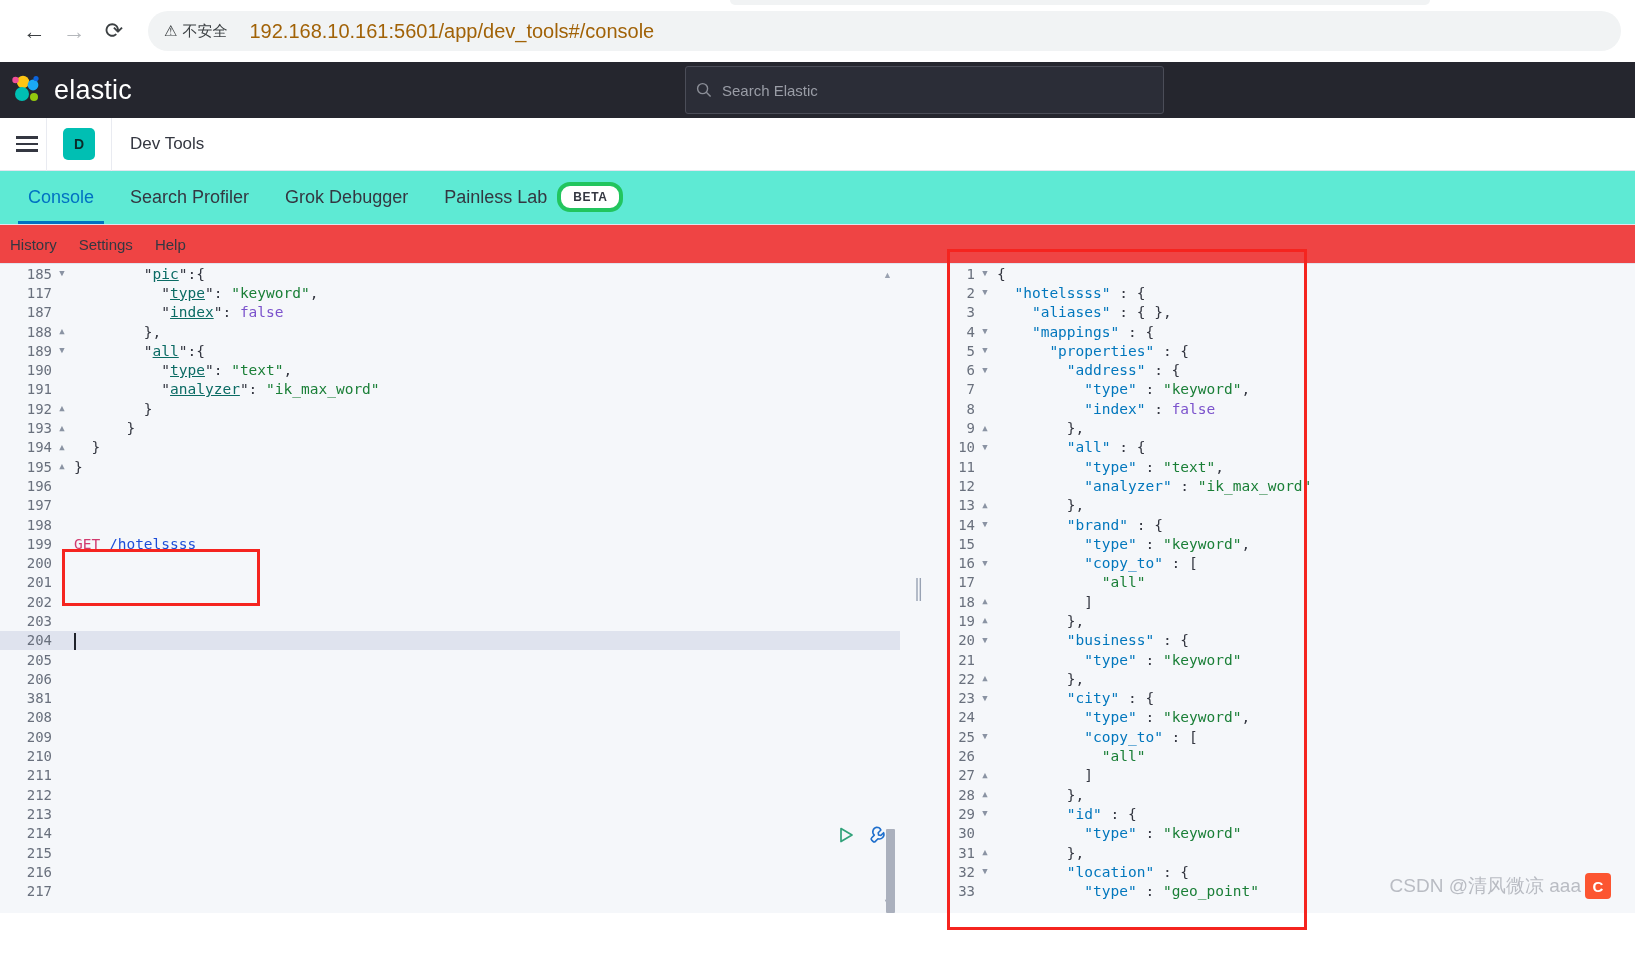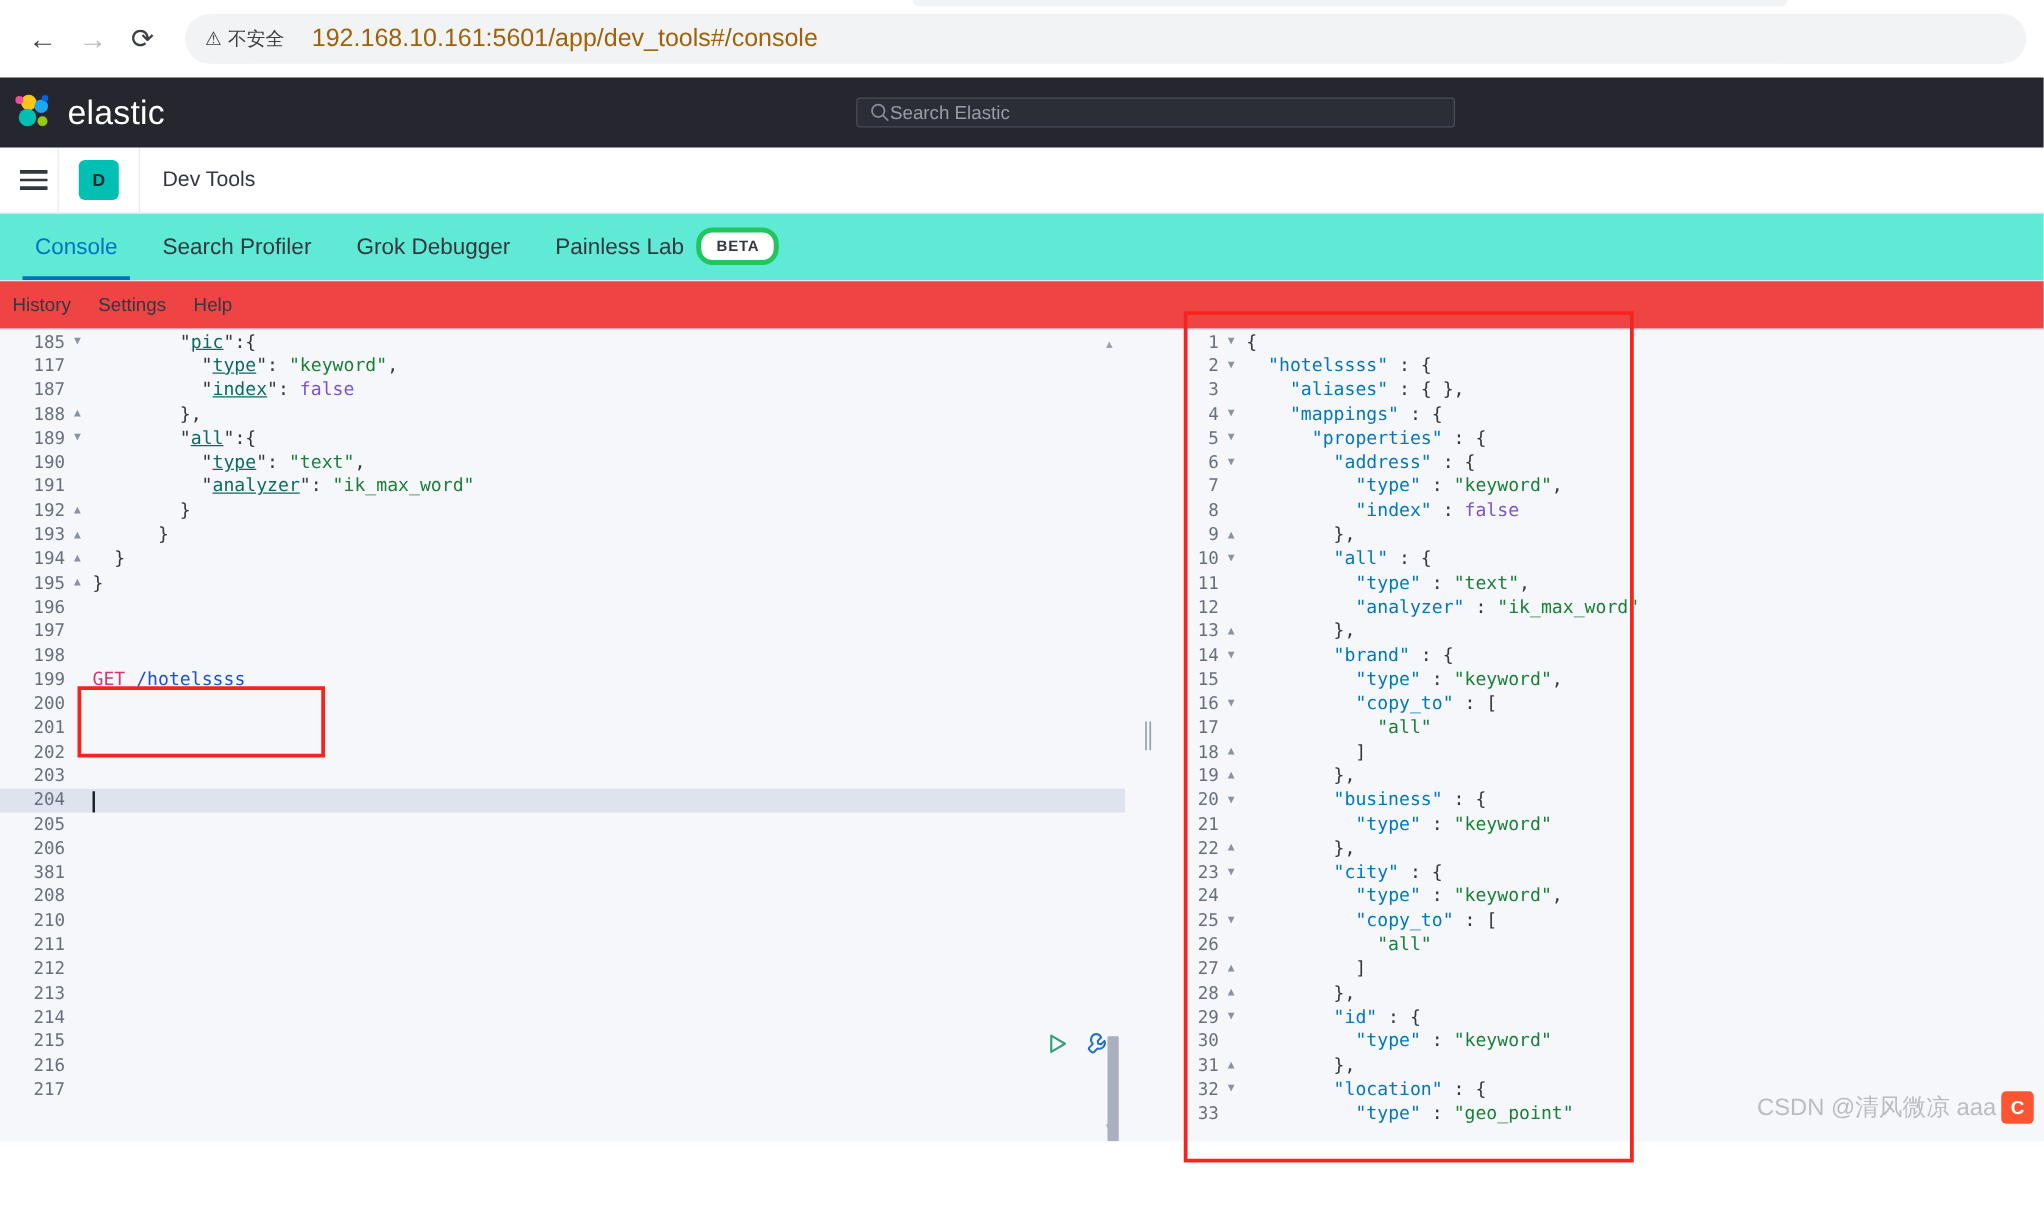--- a/index.html
+++ b/index.html
@@ -50,23 +50,23 @@
     height: 56px; background: #25262e;
     display: flex; align-items: center; position: relative;
   }
   #elastic-logo-wrap {
     display: flex; align-items: center; gap: 10px; padding-left: 10px;
   }
   #elastic-wordmark {
     color: #fff; font-size: 27px; letter-spacing: .2px;
   }
   #global-search {
-    position: absolute; left: 685px; width: 479px; height: 24px;
+    position: absolute; left: 685px; width: 479px; height: 48px;
     background: #2b2d37; border: 1px solid #4b4d58; border-radius: 3px;
-    display: flex; align-items: center; padding: 0 10px; 
+    display: flex; align-items: center; padding: 0 10px; gap: 10px;
   }
   #global-search .q { color: #8b8e97; }
   #global-search .ph { color: #9a9da6; font-size: 15px; }
 
   
   #breadcrumb-bar {
     height: 53px; background: #fff; border-bottom: 1px solid #e3e6ef;
     display: flex; align-items: center;
   }
   #hamburger {
@@ -184,21 +184,21 @@
     width: 9px; height: 84px; background: #aab0bd; border-radius: 1px;
   }
 
   
   .redbox {
     position: absolute; border: 3px solid #f5241f; pointer-events: none;
   }
 
   
   #watermark {
-    position: absolute; right: 8px; bottom: 14px;
+    position: absolute; right: 24px; bottom: 14px;
     display: flex; align-items: center; gap: 4px;
     color: #b9bcc3; font-size: 19px; justify-content: center;
   }
   #csdn-mark {
     width: 26px; height: 26px; background: #fc5531;
     border-radius: 4px; color: #fff; font-size: 15px; font-weight: 700;
     display: flex; align-items: center; justify-content: center;
   }
 </style>
 </head>
@@ -392,20 +392,25 @@
           <span class="gutter ">381</span>
           <span class="fold"></span>
           <span class="codetext"></span>
         </div>
         <div class="row">
           <span class="gutter ">208</span>
           <span class="fold"></span>
           <span class="codetext"></span>
         </div>
         <div class="row">
+          <span class="gutter ">209</span>
+          <span class="fold"></span>
+          <span class="codetext"></span>
+        </div>
+        <div class="row">
           <span class="gutter ">210</span>
           <span class="fold"></span>
           <span class="codetext"></span>
         </div>
         <div class="row">
           <span class="gutter ">211</span>
           <span class="fold"></span>
           <span class="codetext"></span>
         </div>
         <div class="row">

